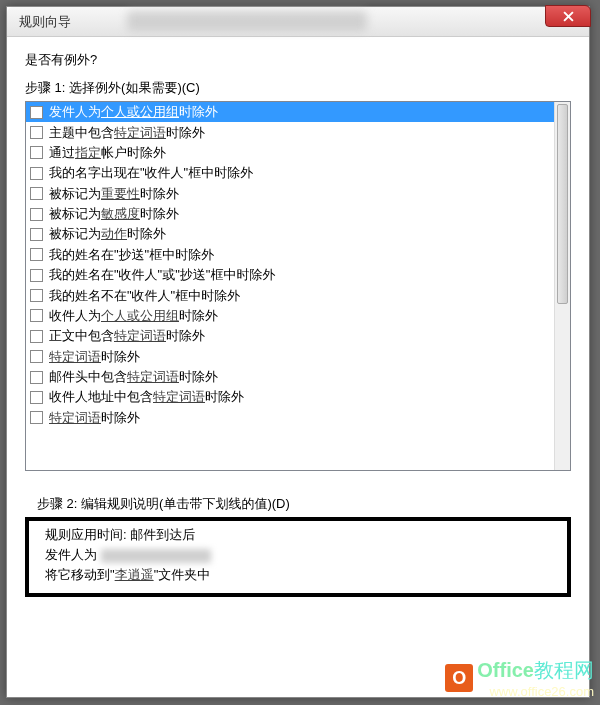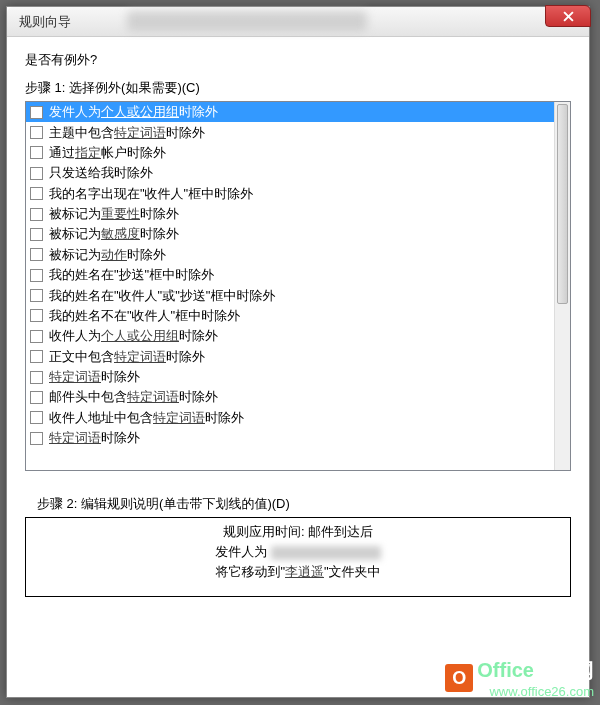--- a/index.html
+++ b/index.html
@@ -100,46 +100,45 @@
       width: 13px;
       height: 13px;
       border: 1px solid #888;
       background: #fff;
       margin-right: 6px;
       flex-shrink: 0;
     }
     .linklike { color: #404040; text-decoration: underline; cursor: pointer; }
     .step2-label { margin: 24px 0 4px 12px; }
     .descbox {
-      border: 1px solid #000000;
+      border: 4px solid #000000;
       height: 80px;
       padding: 4px 16px;
       line-height: 20px;
-      text-align: center;
     }
     .redacted{
       display:inline-block; width:110px; height:14px;
       background:#cfcfcf; filter:blur(3px); vertical-align:middle;
       border-radius:2px;
     }
     .watermark{
       position:absolute;
       right:6px; bottom:6px;
       display:flex; align-items:center;
       font-family: Arial, sans-serif;
       z-index:20;
     }
     .wm-icon{
       width:28px;height:28px;background:#e85c1a;border-radius:3px;
       display:flex;align-items:center;justify-content:center;
       color:#fff;font-weight:bold;font-size:18px;margin-right:4px;
     }
     .wm-text1{color:#86efac;font-size:20px;font-weight:bold;}
-    .wm-text2{color:#ffffff;font-size:20px;font-weight:bold;}
-    .wm-url{color:#86efac;font-size:13px;display:block;text-align:right;}
+    .wm-text2{color:#5eead4;font-size:20px;font-weight:normal;}
+    .wm-url{color:#fef9c3;font-size:13px;display:block;text-align:right;}
   </style>
 </head>
 <body>
 
 <div class="window">
   <div class="titlebar">
     <span class="titlebar-title">规则向导</span>
     <div class="titlebar-blur"></div>
     <div class="close-btn">
       <svg viewBox="0 0 10 10">
@@ -164,24 +163,20 @@
             <span class="chk"></span>
             <span>主题中包含 </span>
             <span class="linklike">特定词语</span>
             <span> 时除外</span>
           </div>
           <div class="row">
             <span class="chk"></span>
             <span>通过 </span>
             <span class="linklike">指定</span>
             <span> 帐户时除外</span>
-          </div>
-          <div class="row">
-            <span class="chk"></span>
-            <span>只发送给我时除外</span>
           </div>
           <div class="row">
             <span class="chk"></span>
             <span>我的名字出现在"收件人"框中时除外</span>
           </div>
           <div class="row">
             <span class="chk"></span>
             <span>被标记为 </span>
             <span class="linklike">重要性</span>
             <span> 时除外</span>

